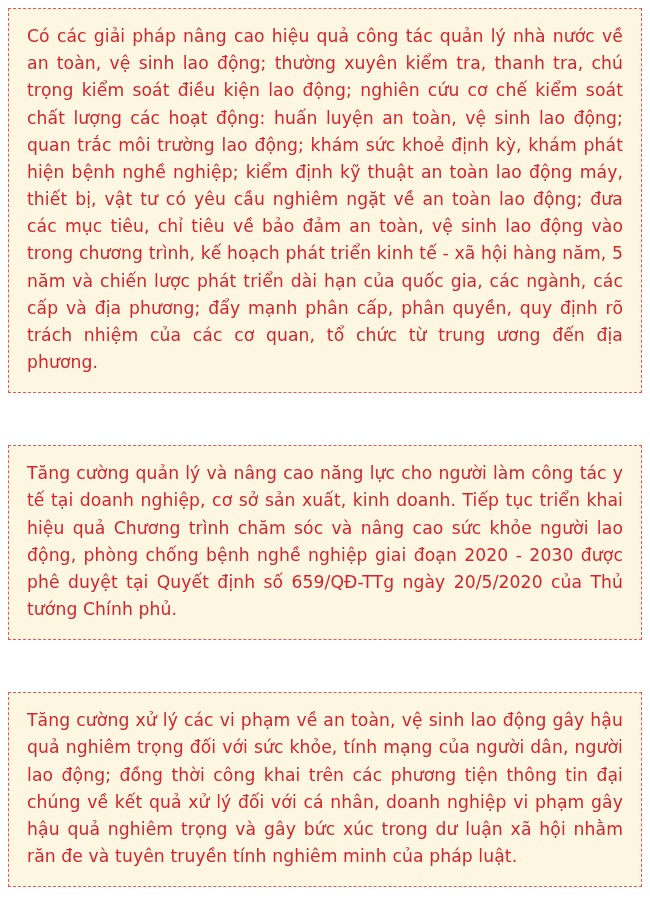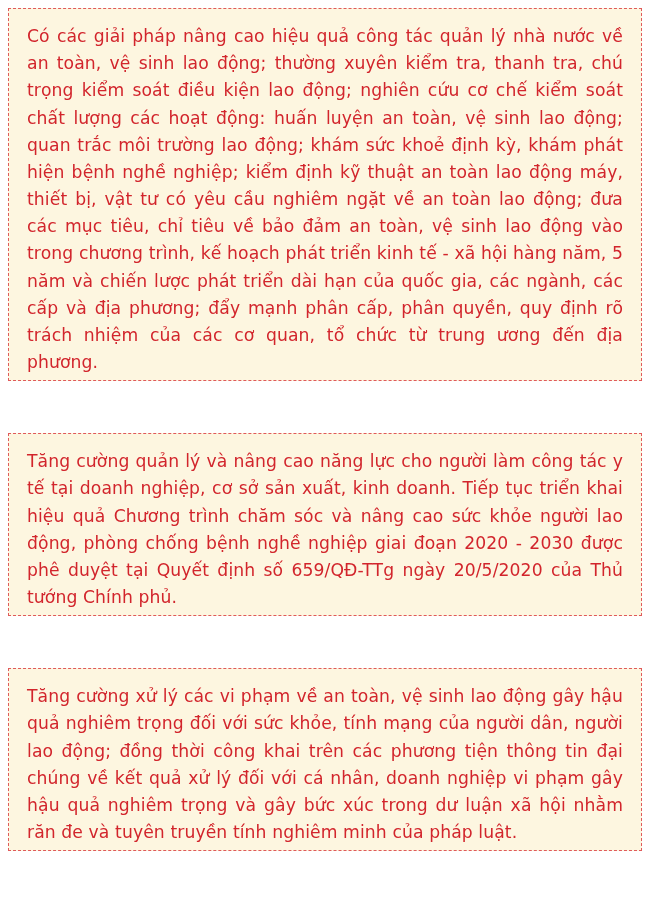--- a/index.html
+++ b/index.html
@@ -17,21 +17,21 @@
     height: 919px;
     box-sizing: border-box;
     padding: 8px 8px 0 8px;
     display: flex;
     flex-direction: column;
   }
   .card {
     box-sizing: border-box;
     background: #fdf6e0;
     border: 1px dashed #e05a5a;
-    padding: 14px 18px 4px 18px;
+    padding: 14px 18px 16px 18px;
     color: #d2252c;
     font-size: 17.2px;
     line-height: 1.58;
     text-align: justify;
     text-justify: inter-word;
     letter-spacing: 0.1px;
   }
   .card p {
     margin: 0;
   }

